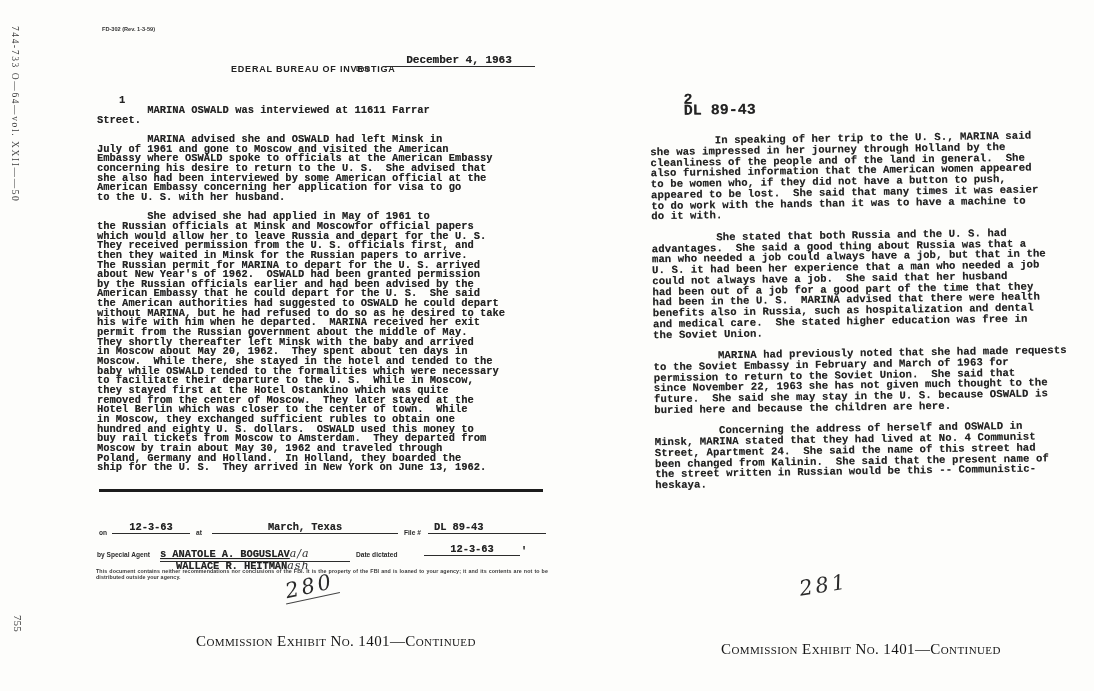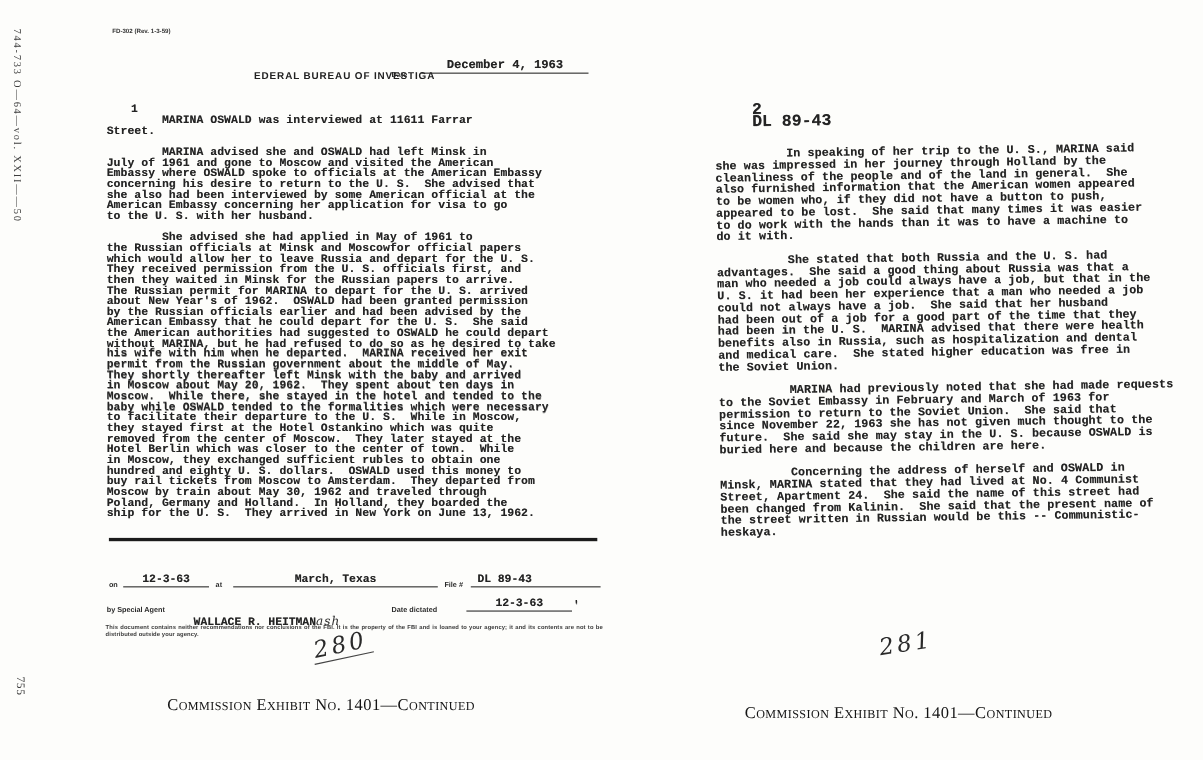--- a/index.html
+++ b/index.html
@@ -14,21 +14,21 @@
   .right-body{font-size:10.6px;line-height:10.75px;letter-spacing:0.1px;}
   
   .formlabel{font-family:"Liberation Sans",sans-serif;font-weight:700;font-size:6.6px;color:#2b2b2b;}
   .tiny{font-size:5.6px;font-weight:700;color:#333;}
   .fill{display:inline-block;border-bottom:1.6px solid #2c2c2c;}
   .fillc{text-align:center;}
   .finep{font-family:"Liberation Sans",sans-serif;font-weight:700;font-size:5.3px;line-height:6.1px;
          color:#3a3a3a;text-align:justify;letter-spacing:0.1px;}
   
   .caption{font-family:"Liberation Serif",serif;font-variant:small-caps;font-size:15px;
-           color:#141414;letter-spacing:0.4px;white-space:nowrap;}
+           color:#141414;letter-spacing:0.4px;white-space:nowrap;margin-left:44px;}
   
   .hand{font-family:"DejaVu Serif",serif;font-style:italic;color:#2a2a2a;}
   .hw-num{font-size:21px;letter-spacing:3px;}
   .scribble{font-size:11px;letter-spacing:1px;}
   
   .spine{writing-mode:vertical-rl;font-family:"Liberation Serif",serif;color:#3d3d3d;
          white-space:nowrap;}
   .rule{background:#1c1c1c;}
   .rightpage{transform:rotate(-0.85deg);transform-origin:40px 40px;}
 </style>
@@ -92,20 +92,21 @@
     <div class="abs rule" style="left:99px;top:489px;width:444px;height:2.5px;"></div>
 
     <div class="abs formlabel" style="left:99px;top:529px;">on</div>
     <div class="abs fill fillc tw" style="left:112px;top:521px;width:78px;font-size:10.3px;">12-3-63</div>
     <div class="abs formlabel" style="left:196px;top:529px;">at</div>
     <div class="abs fill fillc tw" style="left:212px;top:521px;width:186px;font-size:10.3px;">March, Texas</div>
     <div class="abs formlabel" style="left:404px;top:529px;">File #</div>
     <div class="abs fill tw" style="left:428px;top:521px;width:112px;font-size:10.3px;padding-left:6px;">DL 89-43</div>
 
     <div class="abs formlabel" style="left:97px;top:551px;">by Special Agent</div>
+    <div class="abs fill" style="left:160px;top:543px;width:190px;white-space:nowrap;"><span class="tw" style="font-size:10.3px;text-decoration:underline;">s ANATOLE A. BOGUSLAV</span><span class="hand scribble">a/a</span></div>
     <div class="abs formlabel" style="left:356px;top:551px;">Date dictated</div>
     <div class="abs fill fillc tw" style="left:424px;top:543px;width:96px;font-size:10.3px;">12-3-63</div>
     <div class="abs tw" style="left:521px;top:546px;font-size:10px;">'</div>
 
     <div class="abs" style="left:176px;top:555px;white-space:nowrap;"><span class="tw" style="font-size:10.3px;">WALLACE R. HEITMAN</span><span class="hand scribble">ash</span></div>
 
     <div class="abs finep" style="left:96px;top:568px;width:452px;">This document contains neither recommendations nor conclusions of the FBI.  It is the property of the FBI  and is loaned to your agency; it and its contents are not to be distributed outside your agency.</div>
 
     <div class="abs hand hw-num" style="left:283px;top:574px;transform:rotate(-12deg);border-bottom:1px solid #444;padding:0 4px 0 2px;">280</div>
 

